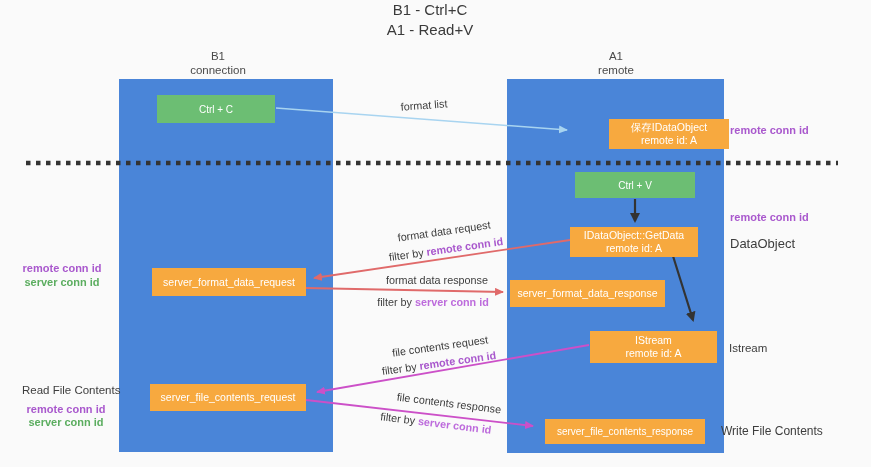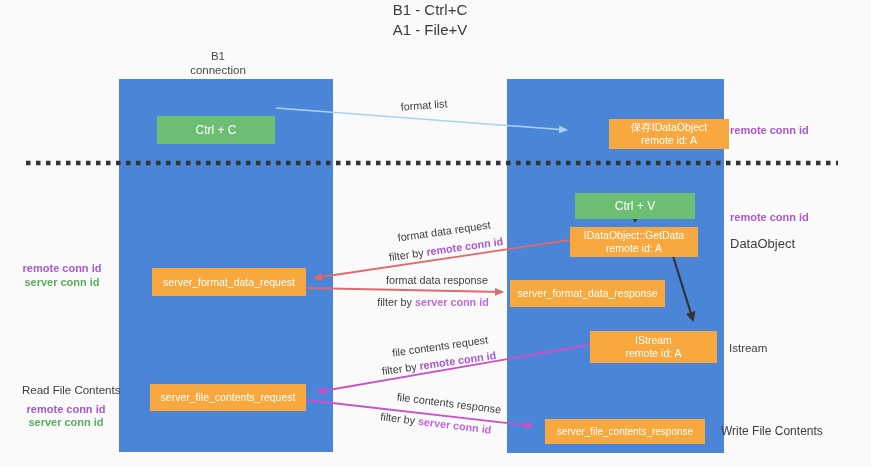--- a/index.html
+++ b/index.html
@@ -23,21 +23,21 @@
   }
   .lane-header.b1 { left:118px; }
   .lane-header.a1 { left:516px; }
   .box {
     position:absolute; display:flex; flex-direction:column;
     align-items:center; justify-content:center;
     color:#fff; font-size:10.5px; line-height:13px; text-align:center;
     white-space:nowrap;
   }
   .box.orange { background:var(--box-orange); }
-  .box.green  { background:var(--box-green); font-size:12px;margin-top:21px; }
+  .box.green  { background:var(--box-green); font-size:10px; }
   .b-ctrl-c   { left:157px; top:95px;  width:118px; height:28px; }
   .b-save     { left:609px; top:119px; width:120px; height:30px; }
   .b-ctrl-v   { left:575px; top:172px; width:120px; height:26px; }
   .b-getdata  { left:570px; top:227px; width:128px; height:30px; }
   .b-fmt-req  { left:152px; top:268px; width:154px; height:28px; }
   .b-fmt-resp { left:510px; top:280px; width:155px; height:27px; }
   .b-istream  { left:590px; top:331px; width:127px; height:32px; }
   .b-file-req { left:150px; top:384px; width:156px; height:27px; }
   .b-file-resp{ left:545px; top:419px; width:160px; height:25px; font-size:10px; }
 
@@ -86,26 +86,30 @@
   .sl-l-remote2 { left:18px; top:403px; width:96px; }
   .sl-l-server2 { left:18px; top:416px; width:96px; }
 </style>
 </head>
 <body>
 
 <div class="stage">
 
   <div class="title">
     <div>B1 - Ctrl+C</div>
-    <div>A1 - File+V</div>
+    <div>A1 - Read+V</div>
   </div>
 
   <div class="lane-header b1">
     <div>B1</div>
     <div>connection</div>
+  </div>
+  <div class="lane-header a1">
+    <div>A1</div>
+    <div>remote</div>
   </div>
 
   <div class="lane lane-b1"></div>
   <div class="lane lane-a1"></div>
 
   <svg class="connectors" width="871" height="467">
     <defs>
       <marker id="mh-blue" markerUnits="userSpaceOnUse" markerWidth="10" markerHeight="9" refX="8" refY="4" orient="auto">
         <path d="M0,0 L9,4 L0,8 z" class="m-blue"></path>
       </marker>

